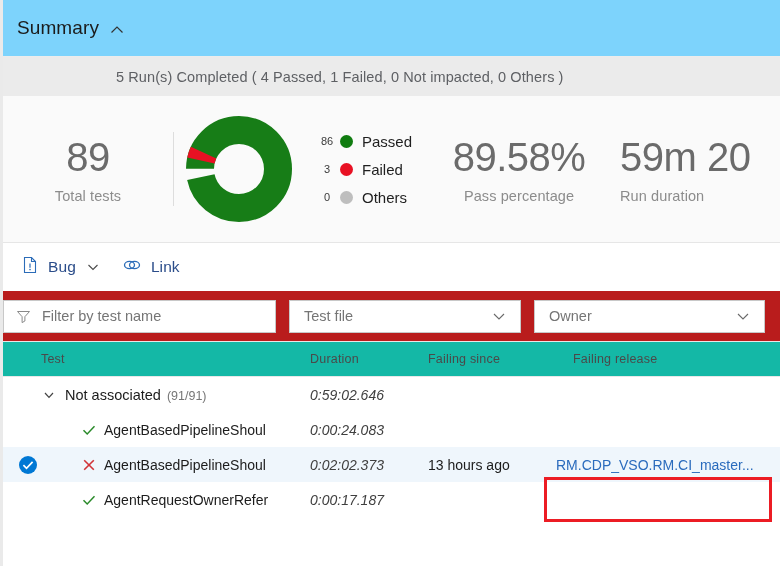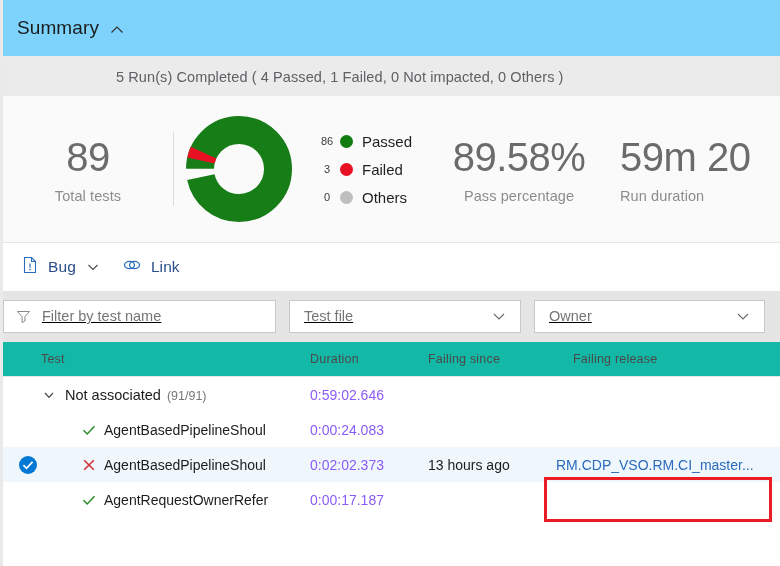--- a/index.html
+++ b/index.html
@@ -156,22 +156,21 @@
     margin-left: 10px;
     display: inline-flex;
   }
 
   
   .filters {
     display: flex;
     align-items: center;
     height: 50px;
     box-sizing: border-box;
-    background: #e5e5e5;
-    text-decoration: underline;
+    background: #b91c1c;
   }
   .filter-box {
     height: 33px;
     border: 1px solid #c8c8c8;
     background: #ffffff;
     display: flex;
     align-items: center;
     box-sizing: border-box;
     cursor: text;
   }
@@ -210,21 +209,21 @@
     height: 35px;
     display: flex;
     align-items: center;
     position: relative;
     background: #ffffff;
   }
   .row.selected { background: #eff6fc; }
   .cell { position: absolute; font-size: 14px; color: #1c1c1c; white-space: nowrap; }
   .group-name { font-size: 14.5px; color: #1b1b1b; }
   .group-count { font-size: 12.5px; color: #767676; margin-left: 6px; }
-  .dur { font-size: 14px; color: #8b5cf6; }
+  .dur { font-size: 14px; color: #404040; font-style: italic; }
   .since { font-size: 14px; color: #1c1c1c; }
   .rel-link { font-size: 14px; color: #2a6bbd; cursor: pointer; }
   .check-blue {
     position: absolute;
     left: 16px;
     top: 50%;
     transform: translateY(-50%);
     width: 18px;
     height: 18px;
   }

